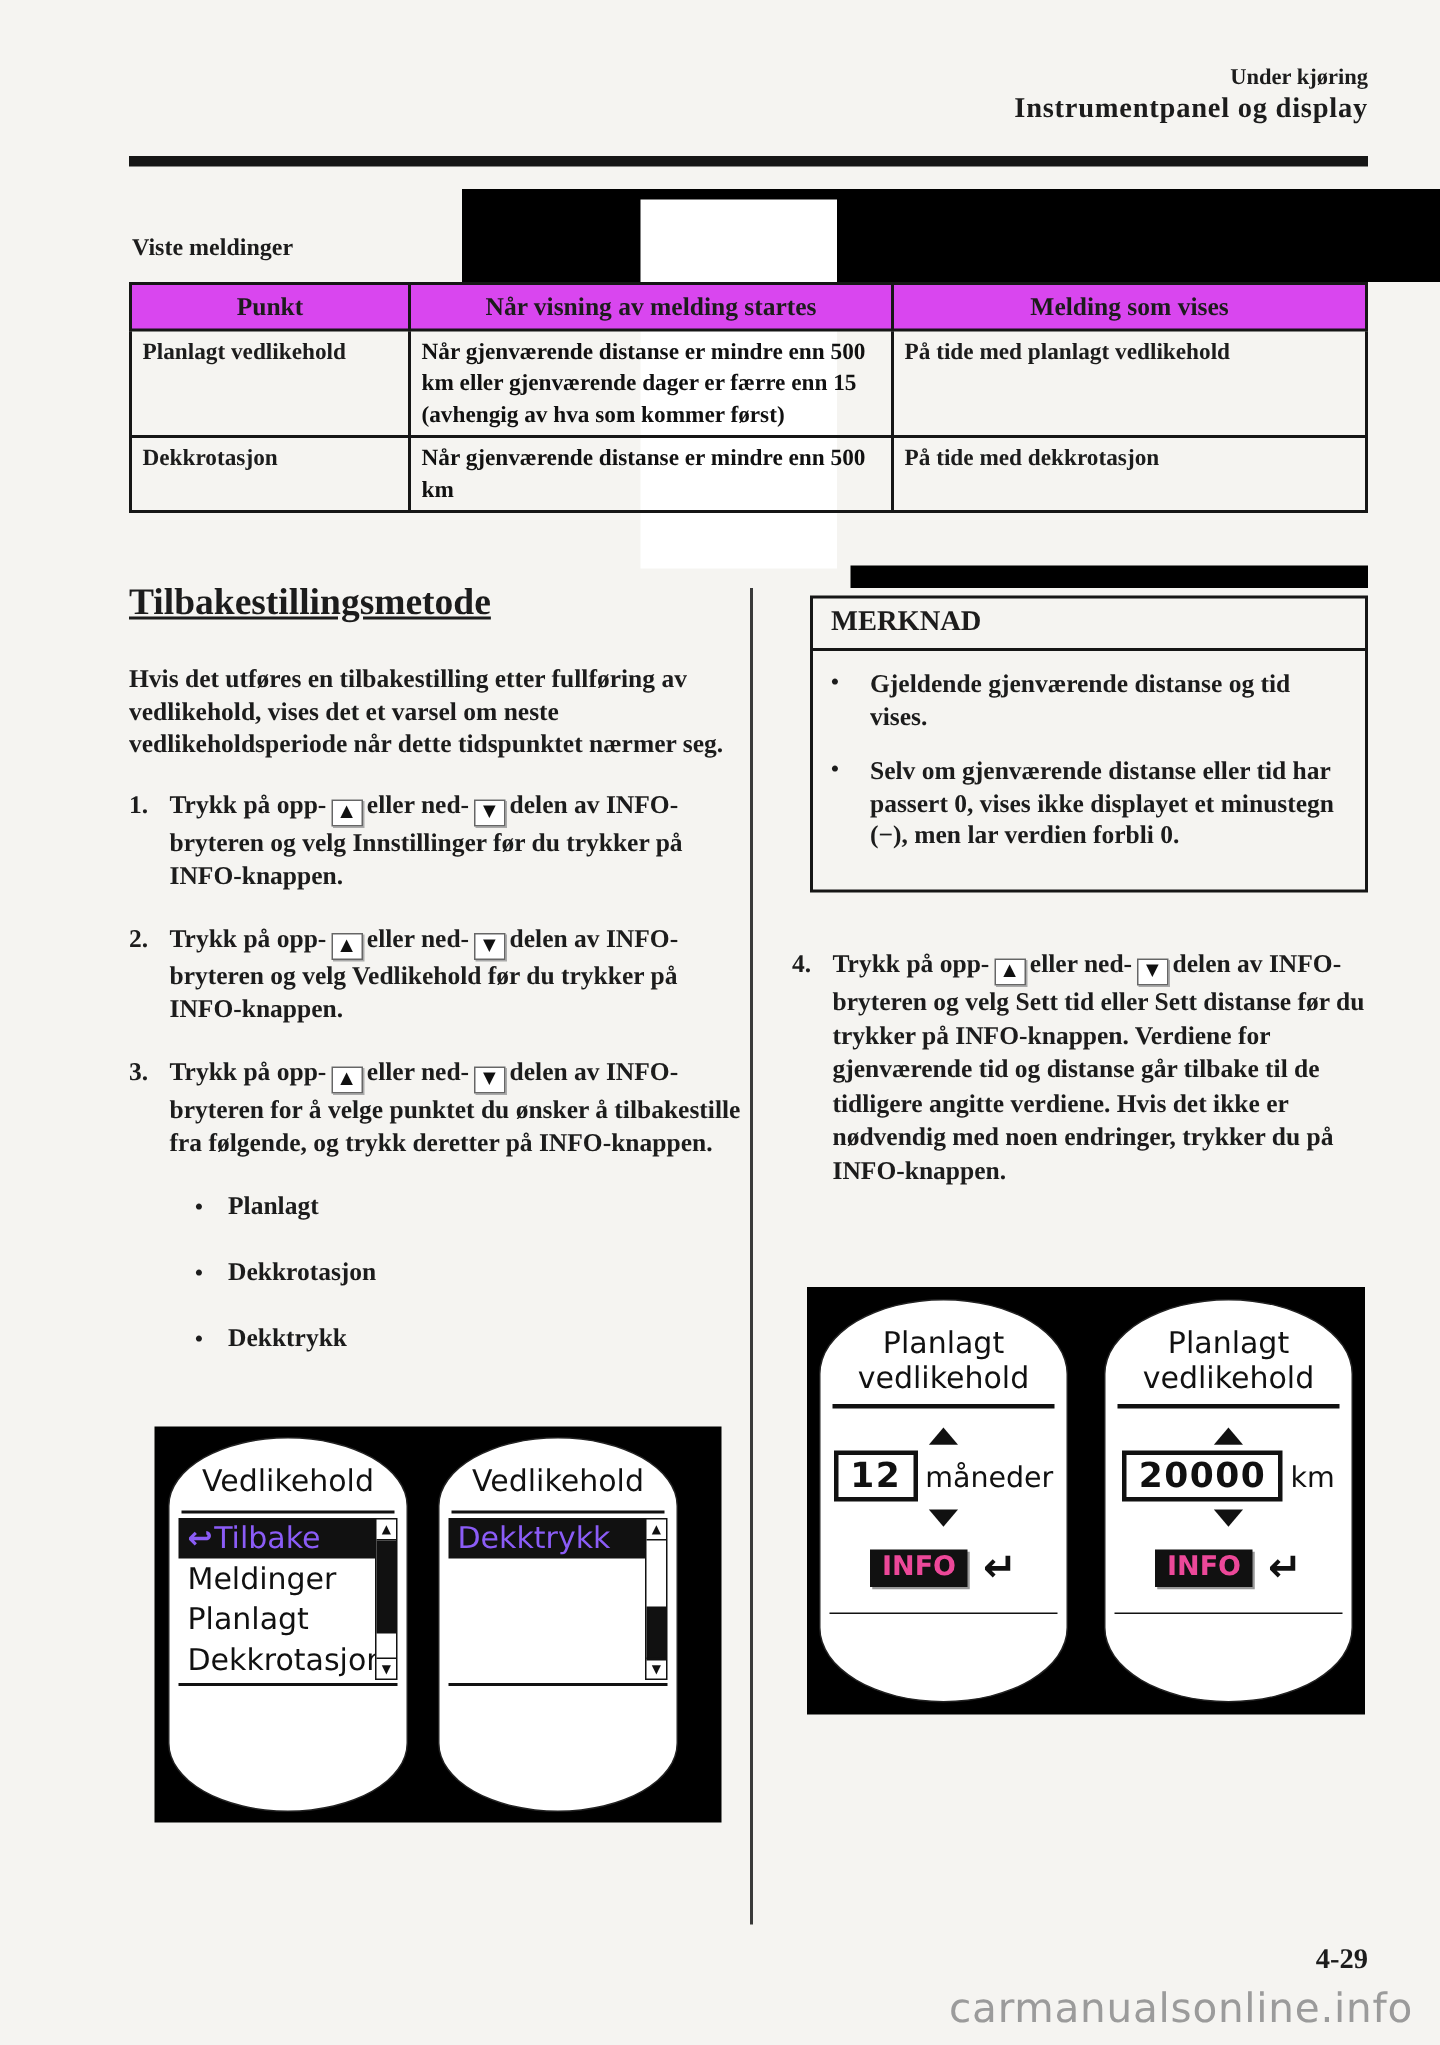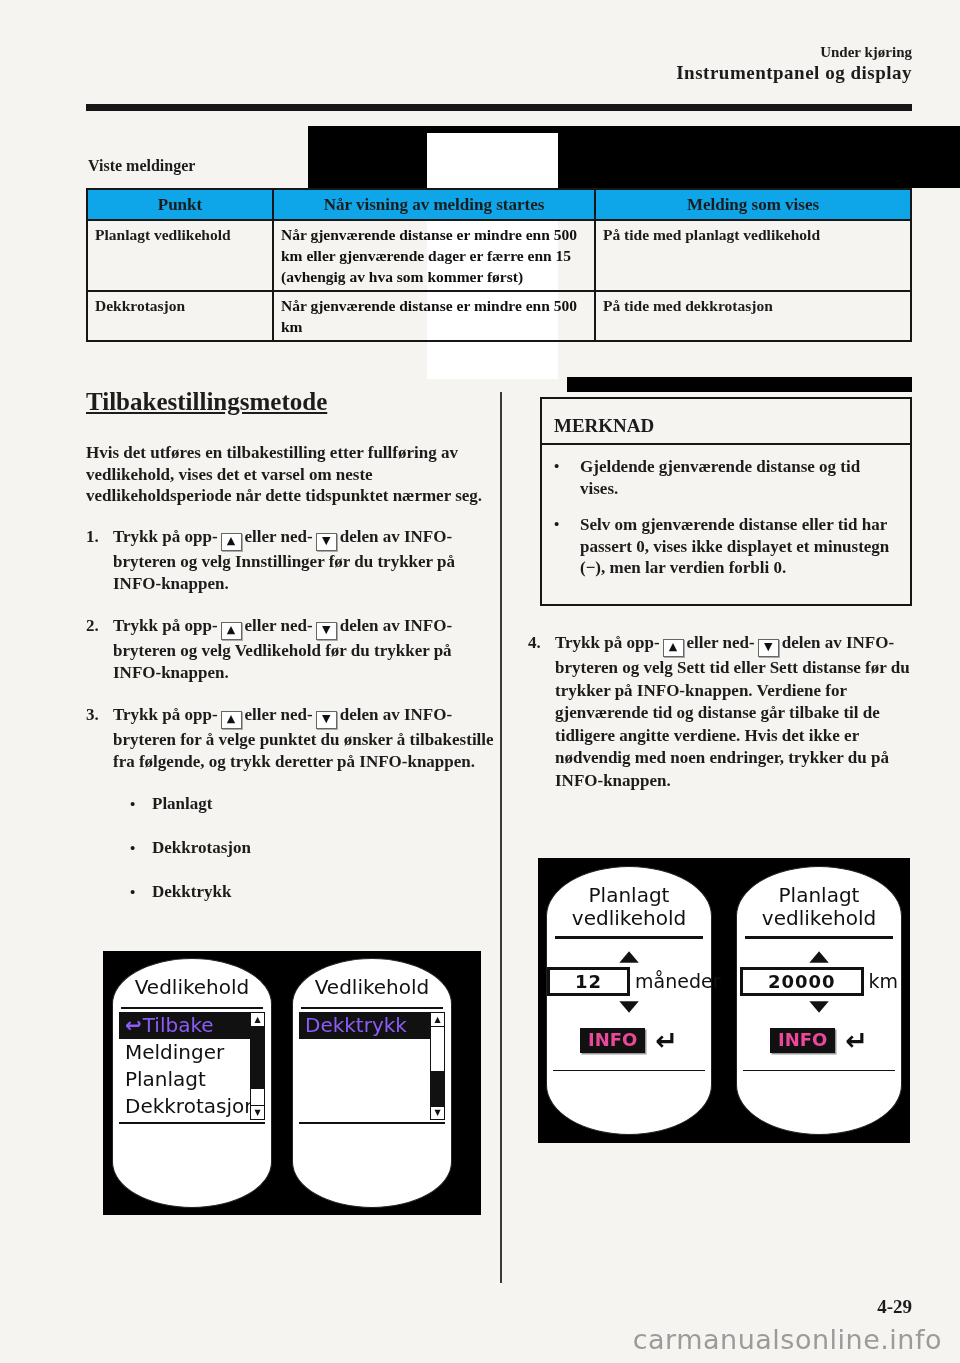--- a/index.html
+++ b/index.html
@@ -13,21 +13,21 @@
   .section-label{left:88px;top:157px;font-size:16px;font-weight:bold;}
 
   
   .band-top{left:308px;top:126px;width:652px;height:62px;background:#000;z-index:1;}
   .band-mid{left:567px;top:377px;width:345px;height:15px;background:#000;z-index:1;}
   .callout{left:427px;top:133px;width:131px;height:246px;background:#ffffff;z-index:2;}
 
   
   table.msg{left:86px;top:188px;width:826px;border-collapse:collapse;z-index:3;font-size:15.5px;line-height:21px;}
   table.msg th,table.msg td{border:2px solid #161616;vertical-align:top;padding:3px 7px;}
-  table.msg th{background:#0ea5e9;font-size:17px;font-weight:bold;text-align:center;padding:4px 6px;}
+  table.msg th{background:#d946ef;font-size:17px;font-weight:bold;text-align:center;padding:4px 6px;}
   td.c1{width:170px;font-weight:bold;}
   td.c2{width:306px;font-weight:bold;color:#111;}
   td.c3{font-weight:bold;}
 
   .col-divider{left:500px;top:392px;width:2px;height:891px;background:#3a3a3a;}
 
   
   .left-col{left:86px;top:388px;width:409px;z-index:3;}
   .reset-heading{font-size:25px;font-weight:bold;text-decoration:underline;}
   .intro{margin-top:26px;font-size:17px;font-weight:bold;line-height:21.5px;}
@@ -35,21 +35,21 @@
   .step-num{width:27px;flex:none;}
   .step-text{flex:1;}
   .key-icon{display:inline-block;width:19px;height:16px;border:1.5px solid #666;background:#fff;box-shadow:1px 1px 0 #aaa;
             text-align:center;line-height:14px;font-size:11px;color:#111;vertical-align:-2px;margin:0 3px;font-family:"DejaVu Sans",sans-serif;}
   .bullet-list{margin-top:20px;margin-left:44px;}
   .res-bullet{margin-bottom:24px;font-size:17px;font-weight:bold;}
   .dot{display:inline-block;width:22px;font-size:15px;}
 
   
   .note-box{left:540px;top:397px;width:372px;border:2px solid #161616;background:transparent;z-index:3;box-sizing:border-box;}
-  .note-title{font-size:19px;font-weight:bold;padding:16px 12px 6px;border-bottom:2px solid #161616;}
+  .note-title{font-size:19px;font-weight:bold;padding:5px 12px 6px;border-bottom:2px solid #161616;}
   .note-body{padding:11px 10px 10px 12px;}
   .note-bullet{display:flex;margin-bottom:15px;font-size:17px;font-weight:bold;line-height:21.5px;}
   .note-bullet .dot{width:26px;flex:none;}
 
   .step4{left:528px;top:632px;width:386px;z-index:3;}
 
   
   .figure{background:#000;z-index:3;}
   .fig1{left:103px;top:951px;width:378px;height:264px;}
   .fig2{left:538px;top:858px;width:372px;height:285px;}
@@ -71,21 +71,21 @@
   .sb-arrow{height:13px;text-align:center;font-size:8px;line-height:13px;}
   .sb-arrow.up{border-bottom:1px solid #111;}
   .sb-arrow.down{position:absolute;bottom:0;left:0;right:0;border-top:1px solid #111;}
   .sb-thumb{position:absolute;left:0;right:0;background:#111;}
   .menu-rule{margin:2px 6px 0;height:1.5px;background:#111;}
 
   .tri{ text-align:center;font-size:15px;line-height:15px;transform:scaleX(1.7);color:#111;}
   .tri.up{margin-top:10px;}
   .tri.down{margin-top:3px;}
   .value-row{margin-top:3px;text-align:center;white-space:nowrap;}
-  .value-box{display:inline-block;border:3px solid #111;background:#fff;font-size:18px;font-weight:bold;padding:1px 25px;letter-spacing:1px;}
+  .value-box{display:inline-block;border:3px solid #111;background:#fff;font-size:23px;font-weight:bold;padding:1px 8px;letter-spacing:1px;}
   .unit{font-size:19px;margin-left:5px;}
   .info-row{margin-top:11px;text-align:center;white-space:nowrap;}
   .info-badge{display:inline-block;background:#111;color:#ec4899;font-weight:bold;font-size:18px;padding:1px 8px 3px;box-shadow:1.5px 1.5px 0 #999;}
   .enter{font-size:27px;font-weight:bold;margin-left:10px;vertical-align:-4px;}
   .value-rule{margin:14px 6px 0;height:1.5px;background:#111;}
 
   
   .page-number{right:48px;top:1296px;font-size:19px;font-weight:bold;}
   .watermark{right:18px;top:1324px;font-size:27px;color:#9b9b9b;font-family:"DejaVu Sans",sans-serif;letter-spacing:.5px;}
 </style>

